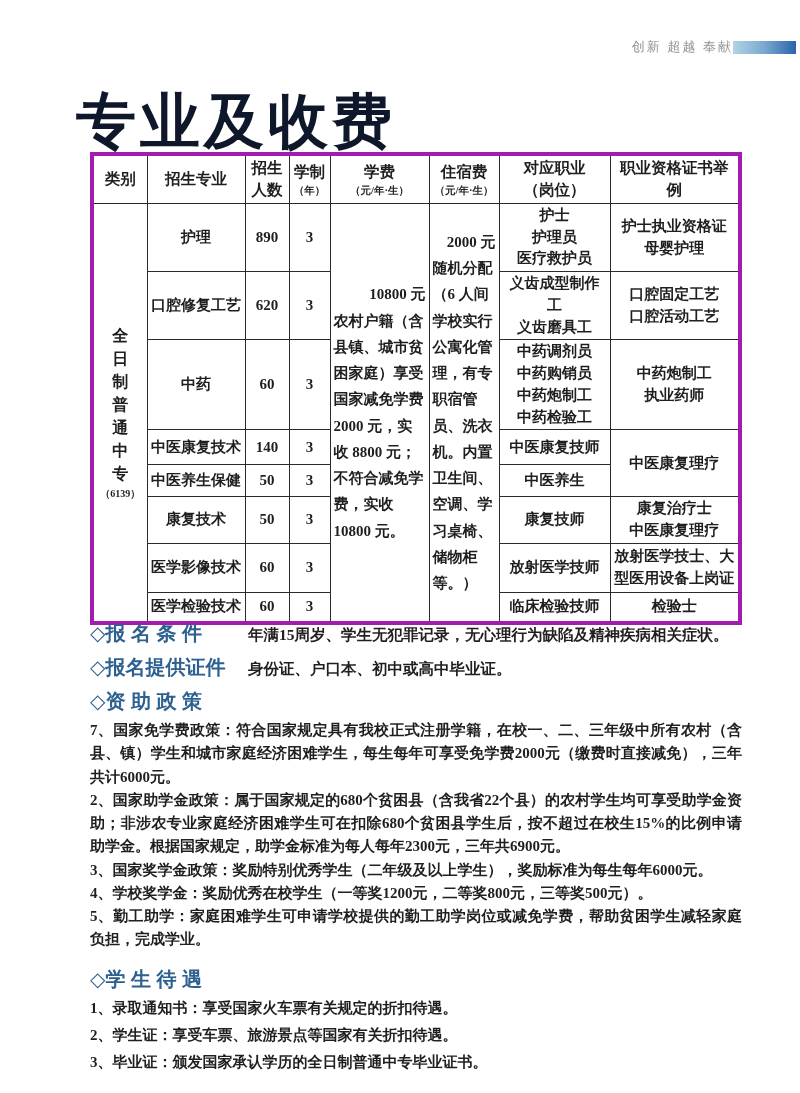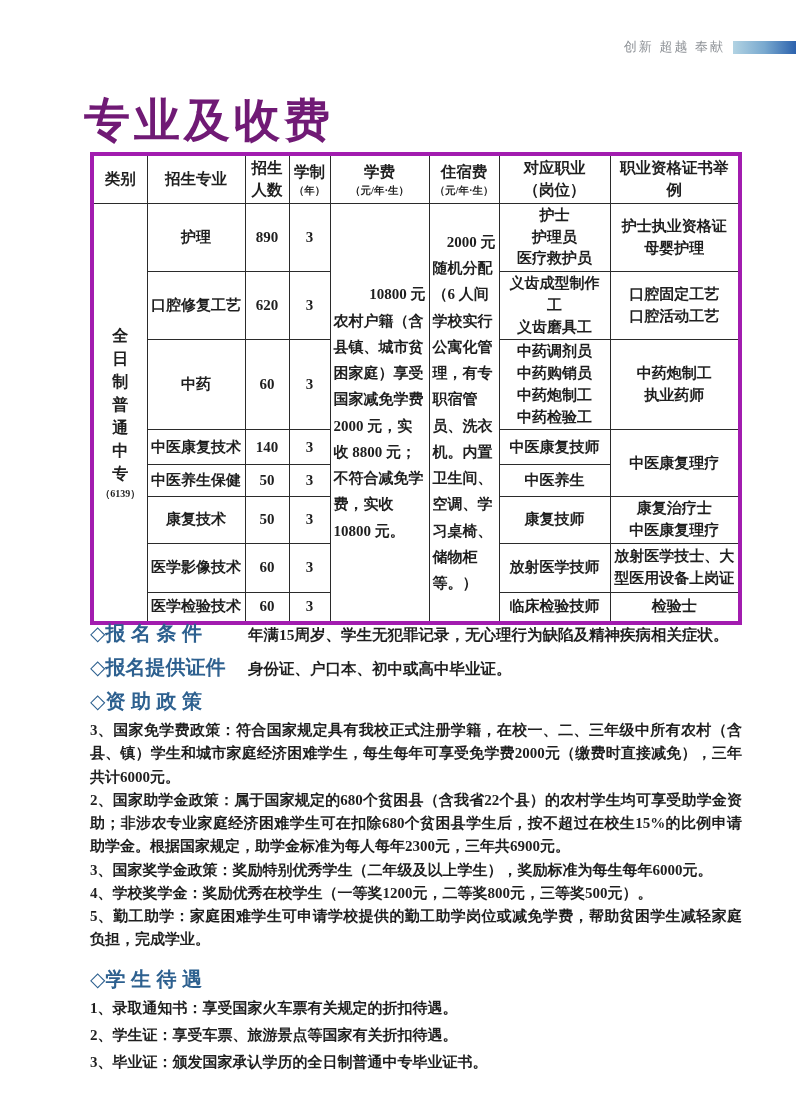--- a/index.html
+++ b/index.html
@@ -3,33 +3,33 @@
 <meta charset="utf-8">
 <style>
   html,body{margin:0;padding:0;background:#ffffff;}
   body{
     width:800px;height:1093px;overflow:hidden;position:relative;
     font-family:"Liberation Serif","DejaVu Serif",serif;
     color:#1f1f1f;
   }
   .topbar{
     position:absolute;top:38px;right:4px;
-    display:flex;align-items:center;gap:8px;
+    display:flex;align-items:center;
   }
   .motto{
     font-family:"Liberation Sans","DejaVu Sans",sans-serif;
     font-size:13px;color:#8d9196;letter-spacing:2px;
   }
   .accent-bar{
     display:inline-block;width:63px;height:13px;
     background:linear-gradient(to right,#b2d3e3,#79a9cf,#2c62ad);
   }
   .title{
-    position:absolute;left:72px;top:78px;margin:12px;
-    font-size:46px;font-weight:bold;letter-spacing:4px;color:#701a75;
+    position:absolute;left:72px;top:78px;margin:4px;
+    font-size:60px;font-weight:bold;letter-spacing:4px;color:#0f172a;
   }
   table.fees{
     position:absolute;left:90px;top:152px;
     border-collapse:collapse;table-layout:fixed;width:648px;
     font-size:15px;
   }
   table.fees,table.fees th,table.fees td{border:1px solid #2b2b2b;}
   table.fees{border:4px solid #a21caf;}
   table.fees th,table.fees td{
     text-align:center;vertical-align:middle;padding:1px 3px;
@@ -209,21 +209,21 @@
   </div>
 
   <div class="sec-line">
     <span class="sec-heading">◇报名提供证件</span>
     <span class="sec-inline">身份证、户口本、初中或高中毕业证。</span>
   </div>
 
   <div>
     <div class="sec-heading solo">◇资 助 政 策</div>
     <div class="para-list">
-      <p class="item">3、国家免学费政策：符合国家规定具有我校正式注册学籍，在校一、二、三年级中所有农村（含县、镇）学生和城市家庭经济困难学生，每生每年可享受免学费2000元（缴费时直接减免），三年共计6000元。</p>
+      <p class="item">7、国家免学费政策：符合国家规定具有我校正式注册学籍，在校一、二、三年级中所有农村（含县、镇）学生和城市家庭经济困难学生，每生每年可享受免学费2000元（缴费时直接减免），三年共计6000元。</p>
       <p class="item">2、国家助学金政策：属于国家规定的680个贫困县（含我省22个县）的农村学生均可享受助学金资助；非涉农专业家庭经济困难学生可在扣除680个贫困县学生后，按不超过在校生15%的比例申请助学金。根据国家规定，助学金标准为每人每年2300元，三年共6900元。</p>
       <p class="item">3、国家奖学金政策：奖励特别优秀学生（二年级及以上学生），奖励标准为每生每年6000元。</p>
       <p class="item">4、学校奖学金：奖励优秀在校学生（一等奖1200元，二等奖800元，三等奖500元）。</p>
       <p class="item">5、勤工助学：家庭困难学生可申请学校提供的勤工助学岗位或减免学费，帮助贫困学生减轻家庭负担，完成学业。</p>
     </div>
   </div>
 
   <div class="gap-top">
     <div class="sec-heading solo">◇学 生 待 遇</div>
     <div class="para-list loose">

